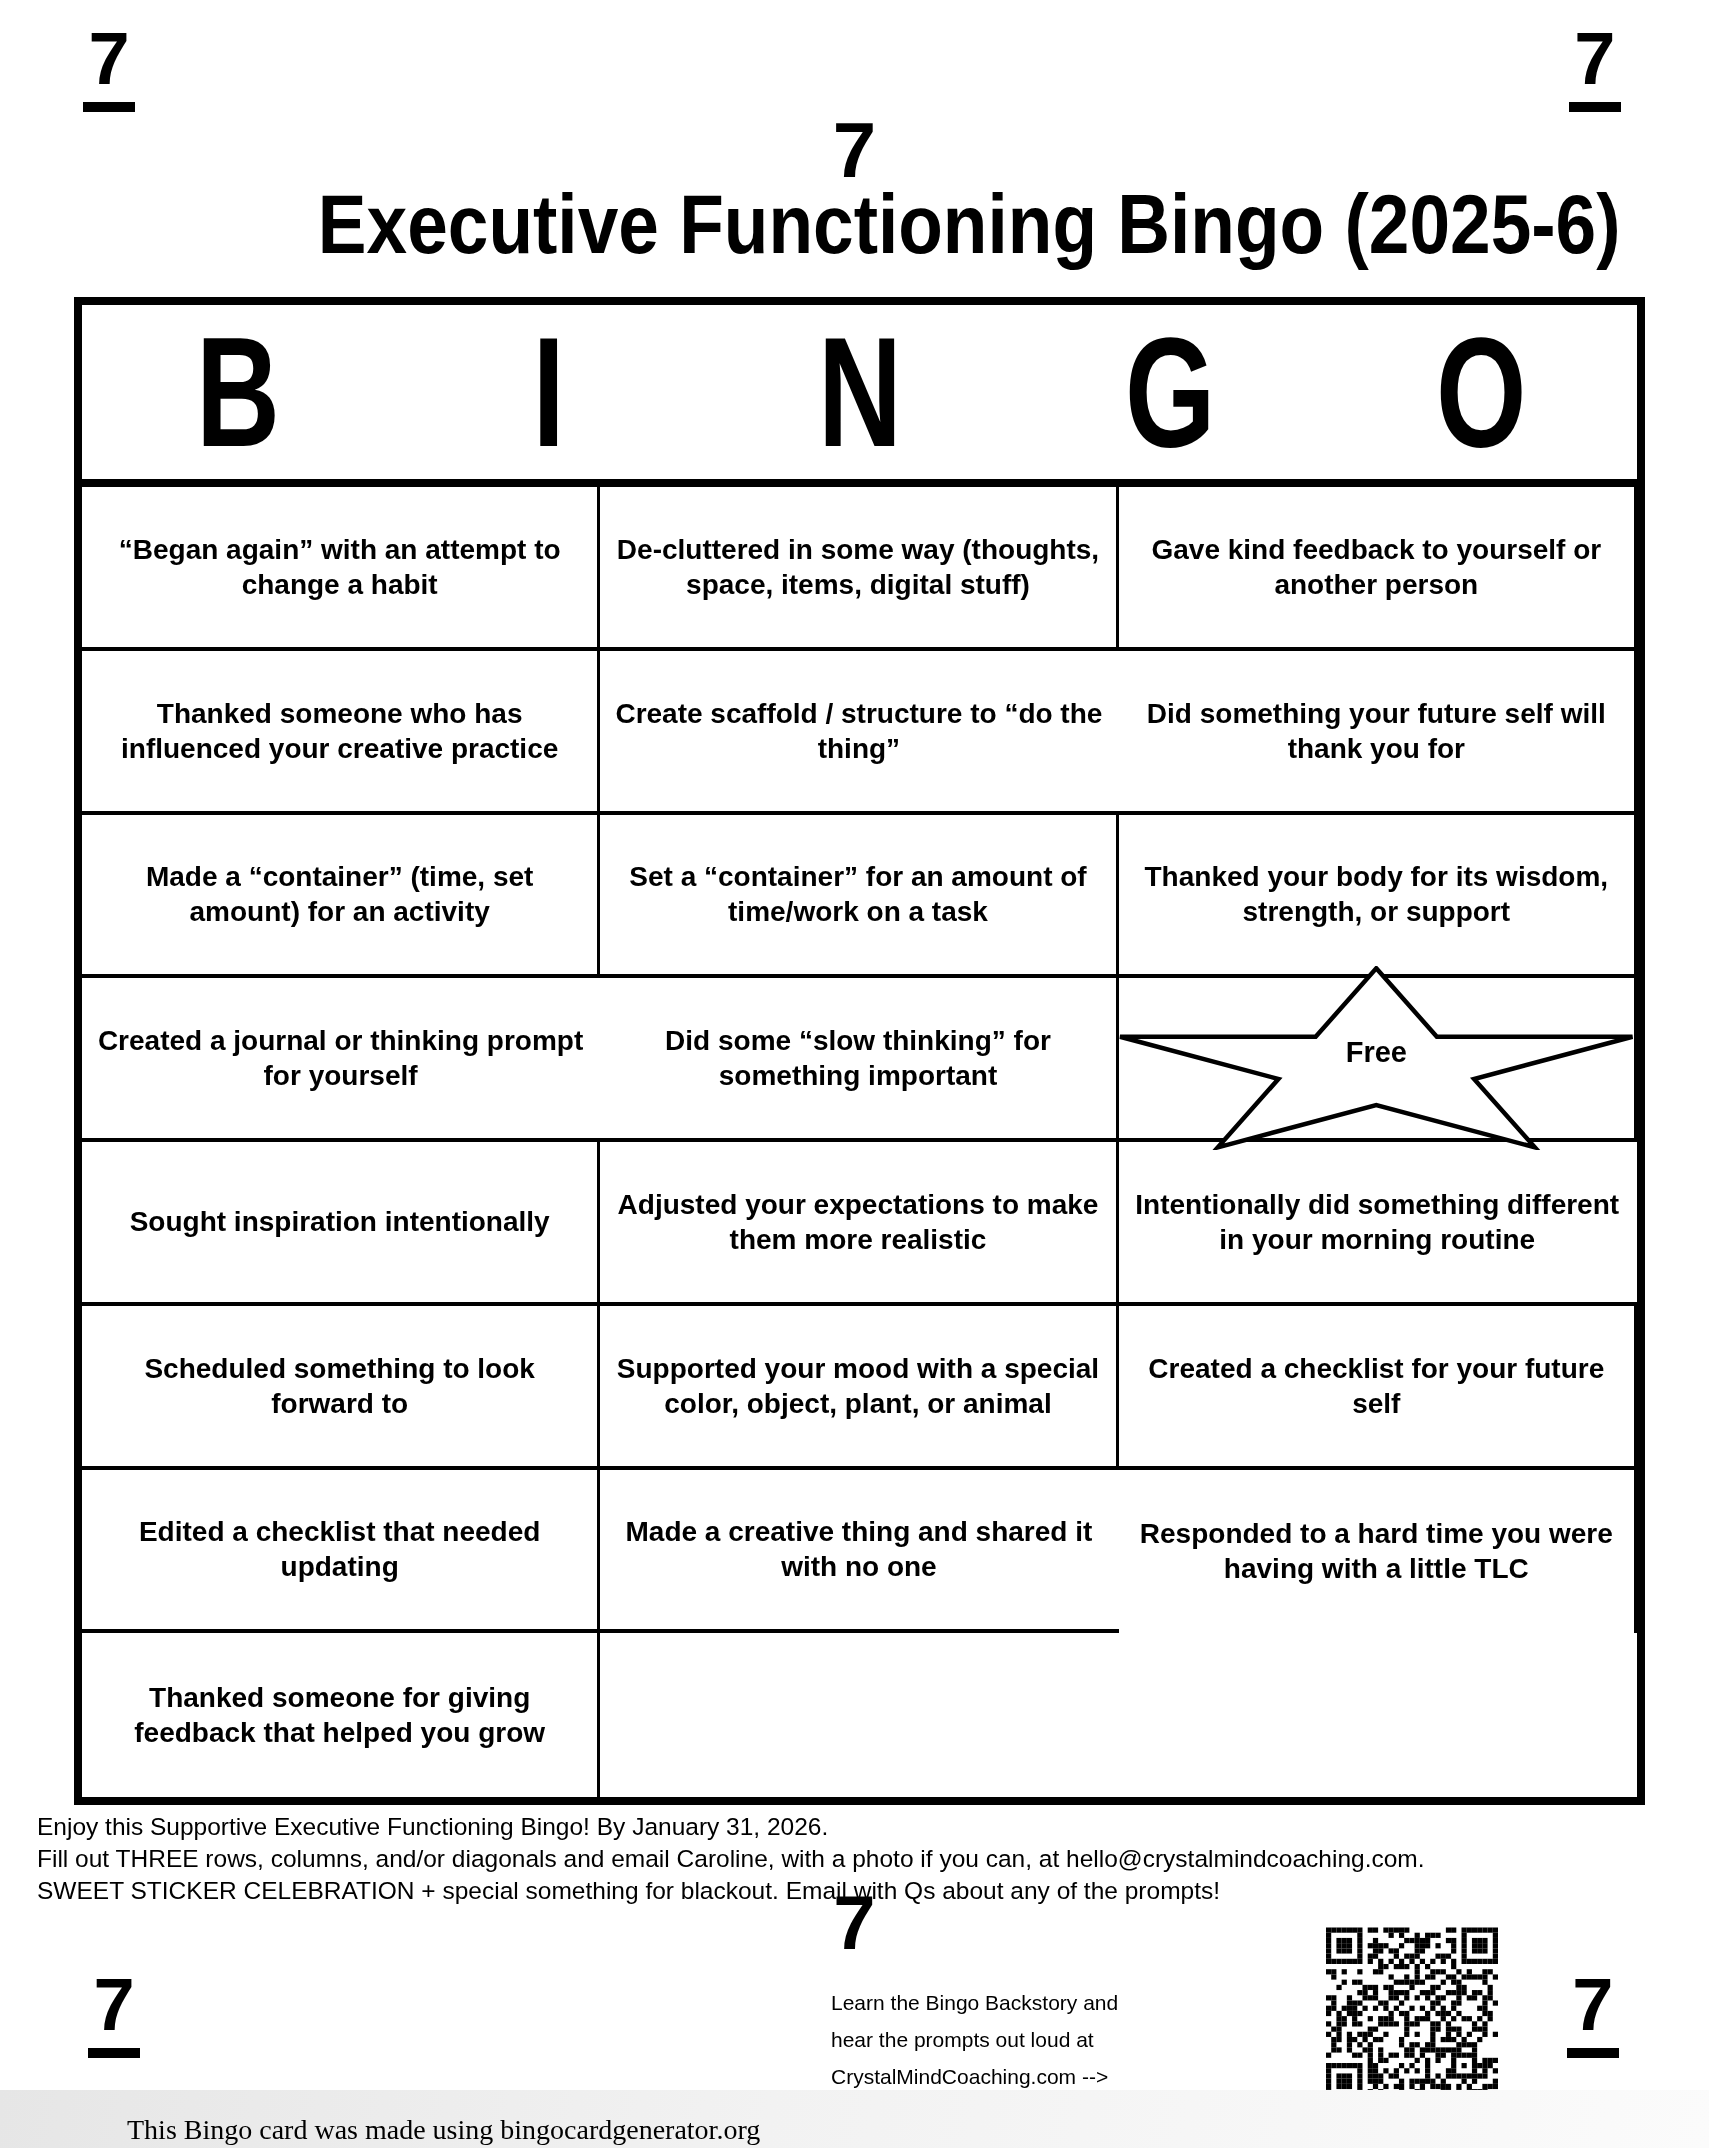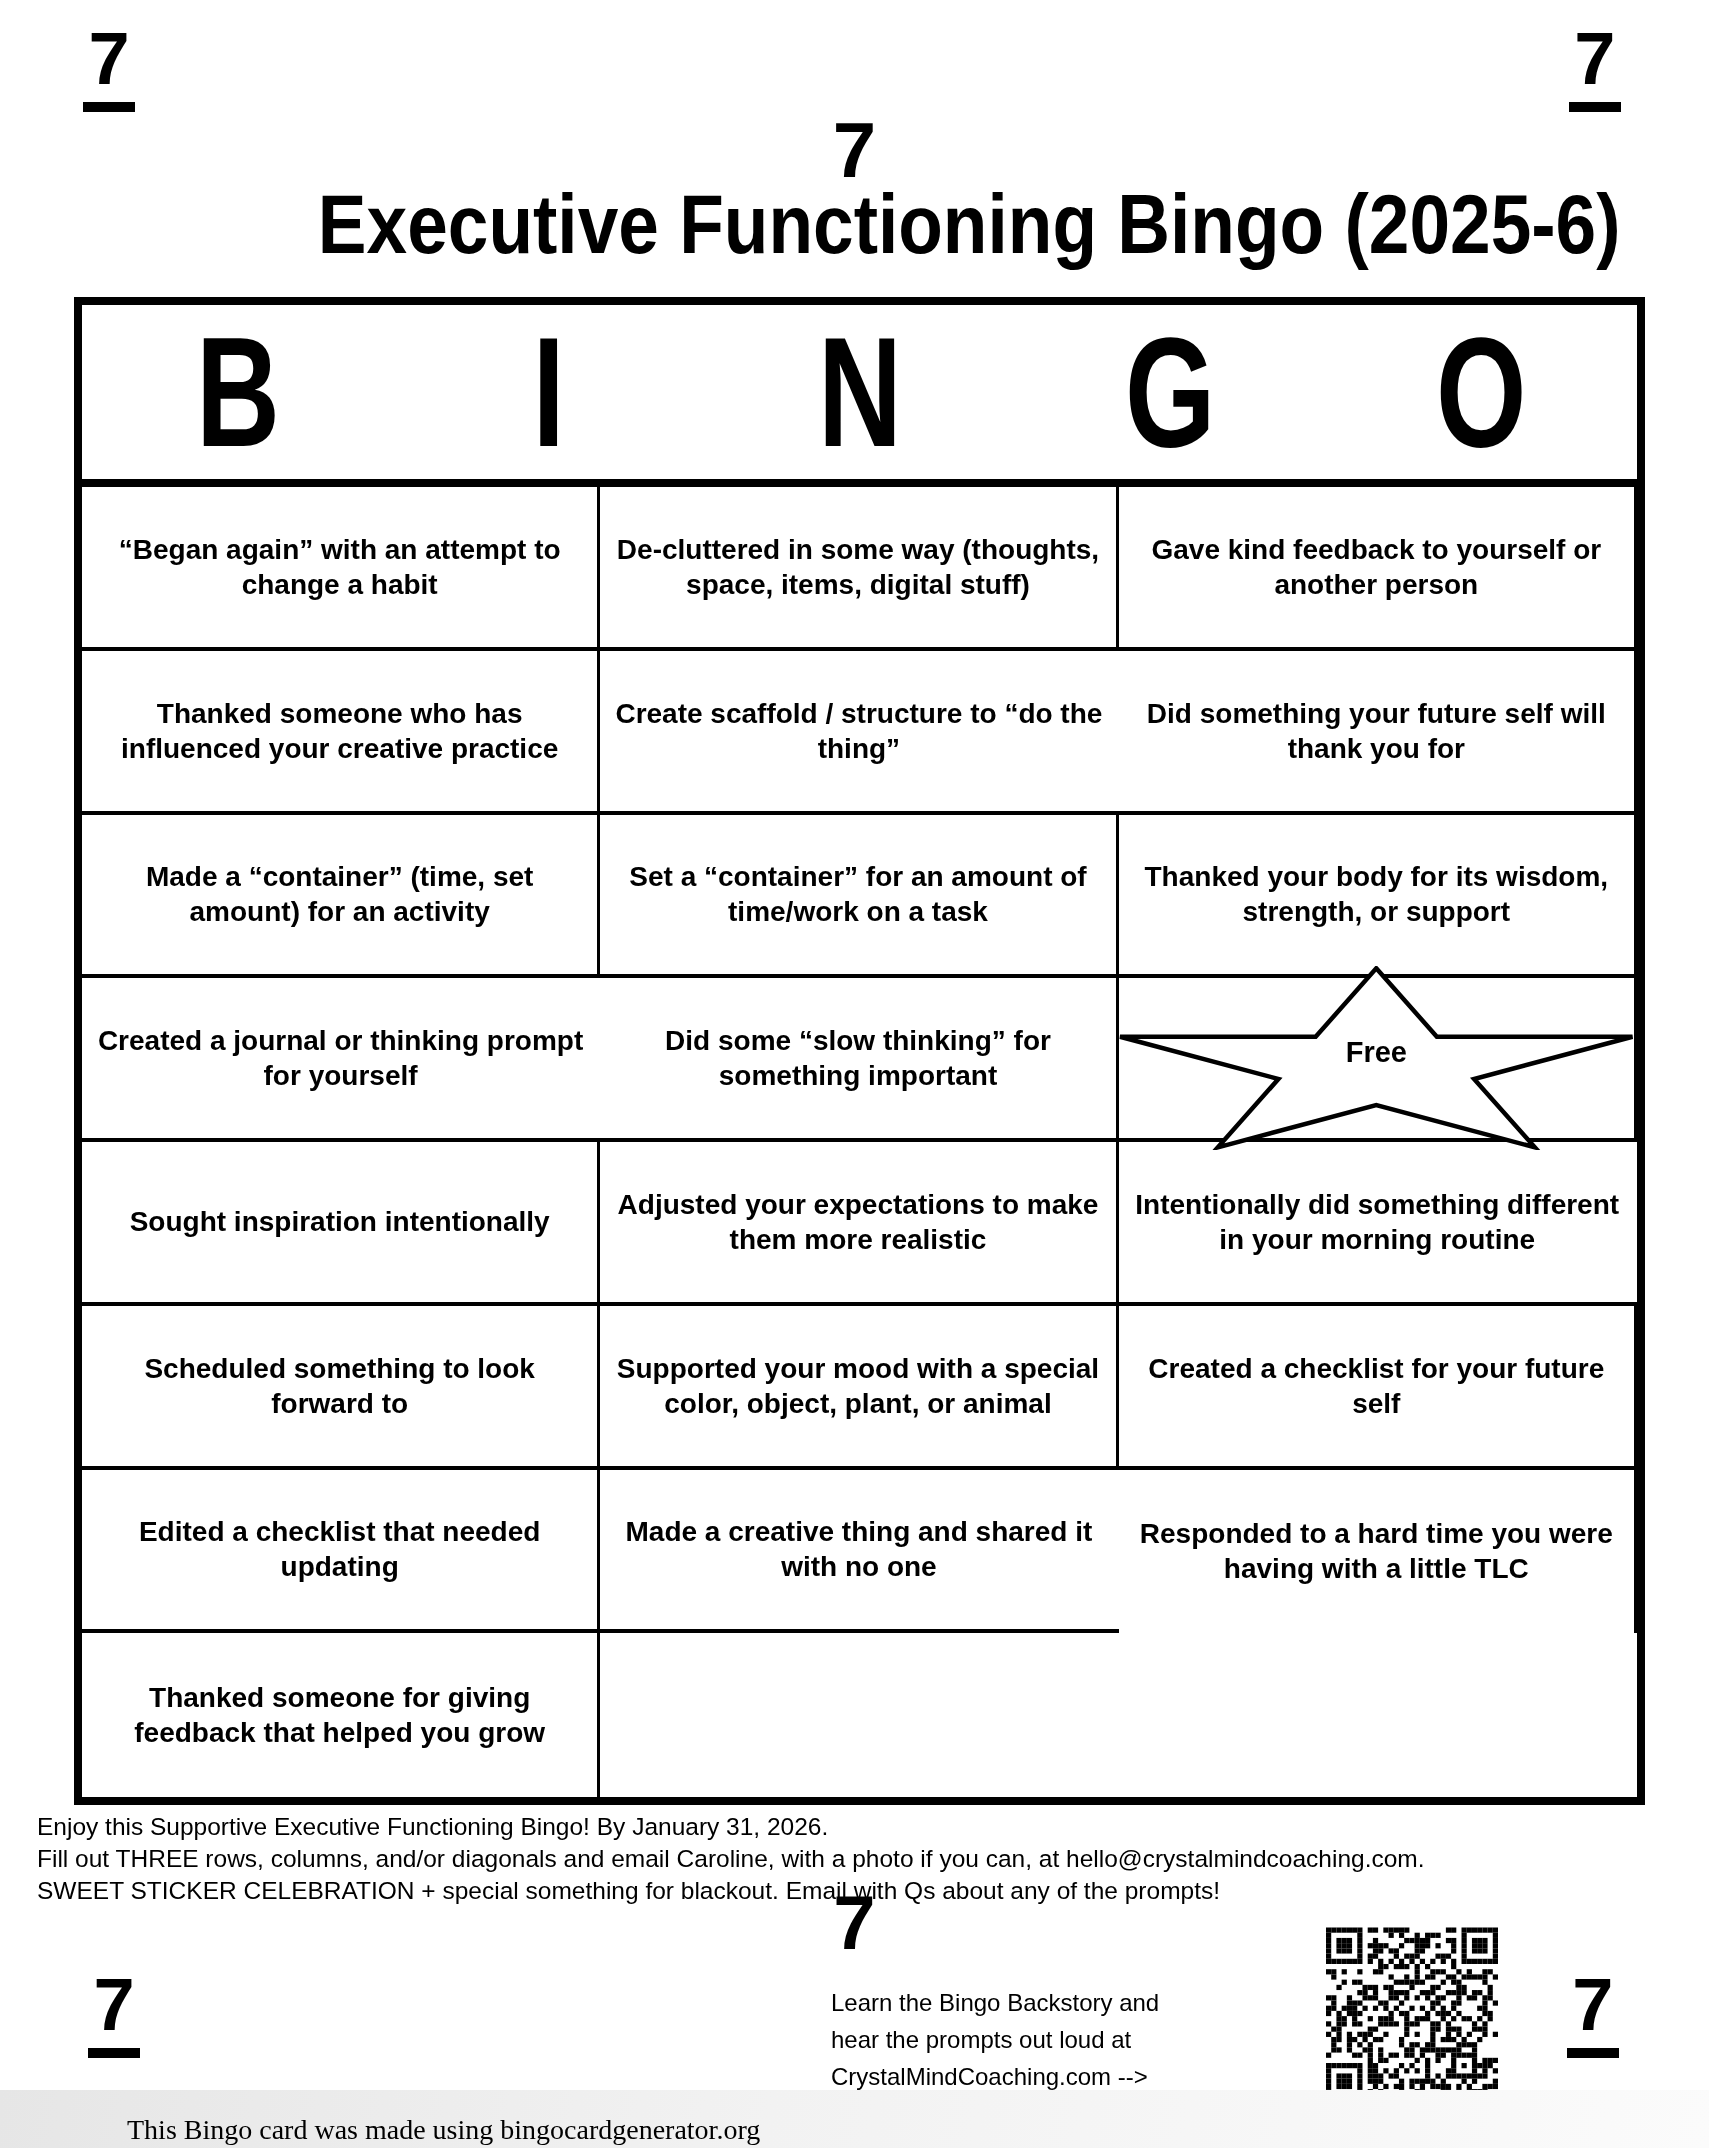--- a/index.html
+++ b/index.html
@@ -55,21 +55,21 @@
 
   
   .instructions {
     position:absolute; left:37px; top:1811px; font-size:24.5px; line-height:32px;
     font-weight:normal;
   }
   .instructions span { display:block; }
   .seven-cb { top:1885px; font-weight:bold; font-size:76px; line-height:1; }
   .seven-ct { top:111px; font-weight:bold; font-size:78px; line-height:1; }
   .backstory {
-    position:absolute; left:831px; top:1984px; font-size:24px; line-height:37px;
+    position:absolute; left:831px; top:1984px; font-size:21px; line-height:37px;
   }
   .backstory span { display:block; }
   .qr { position:absolute; left:1326px; top:1925px; width:172px; height:177px; background:#fff; }
   .qr svg { display:block; width:100%; height:100%; }
   .footer-band {
     position:absolute; left:0; right:0; bottom:0; height:59px;
     background:linear-gradient(100deg,#e6e6e6 0%, #f2f2f2 45%, #fbfbfb 100%);
   }
   .credit { position:absolute; left:127px; top:2114px; font-size:28px; z-index:2;font-family:Liberation Serif, serif; }
 </style>

